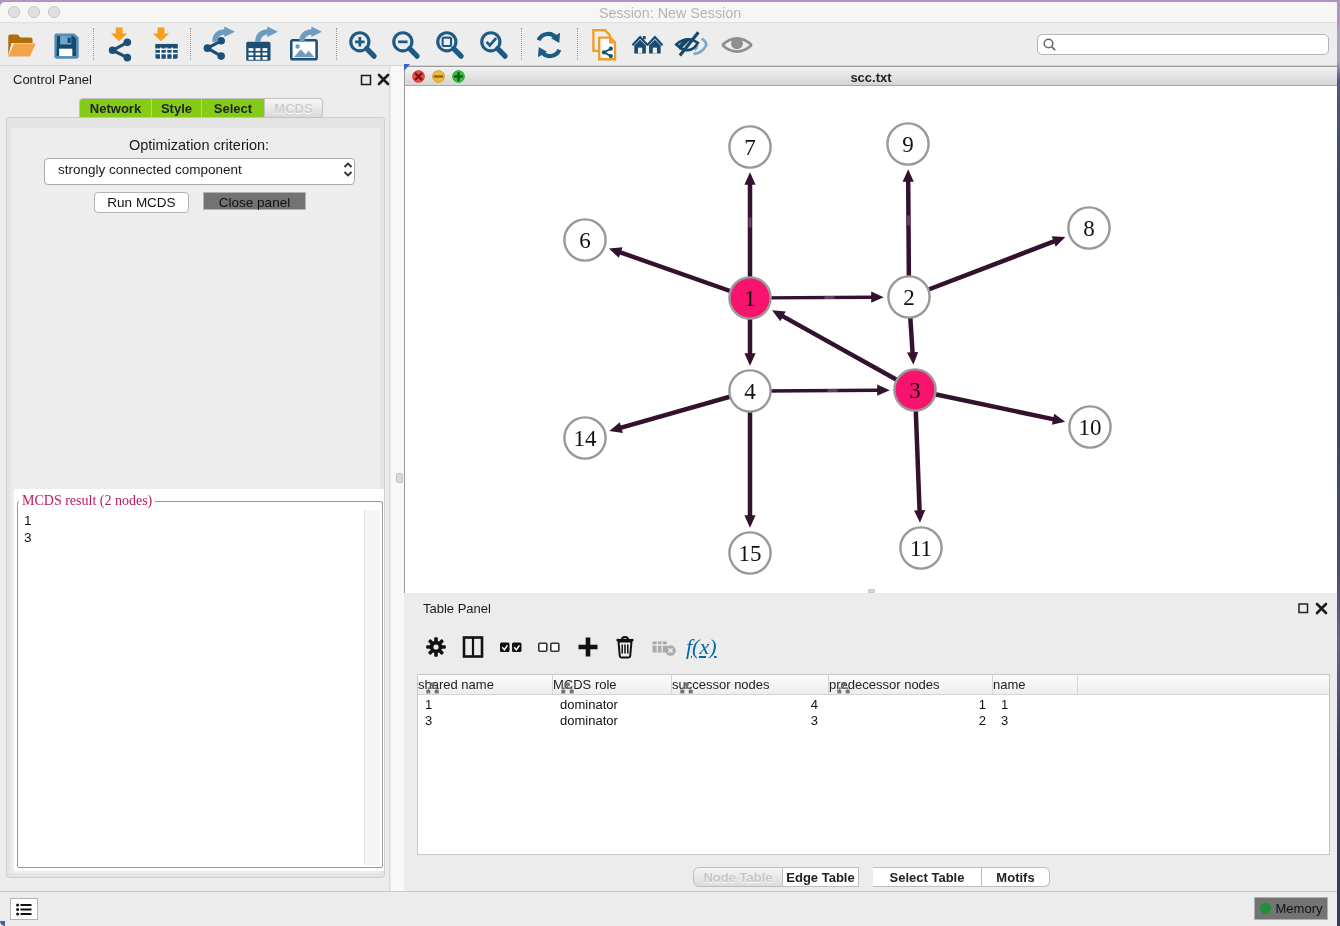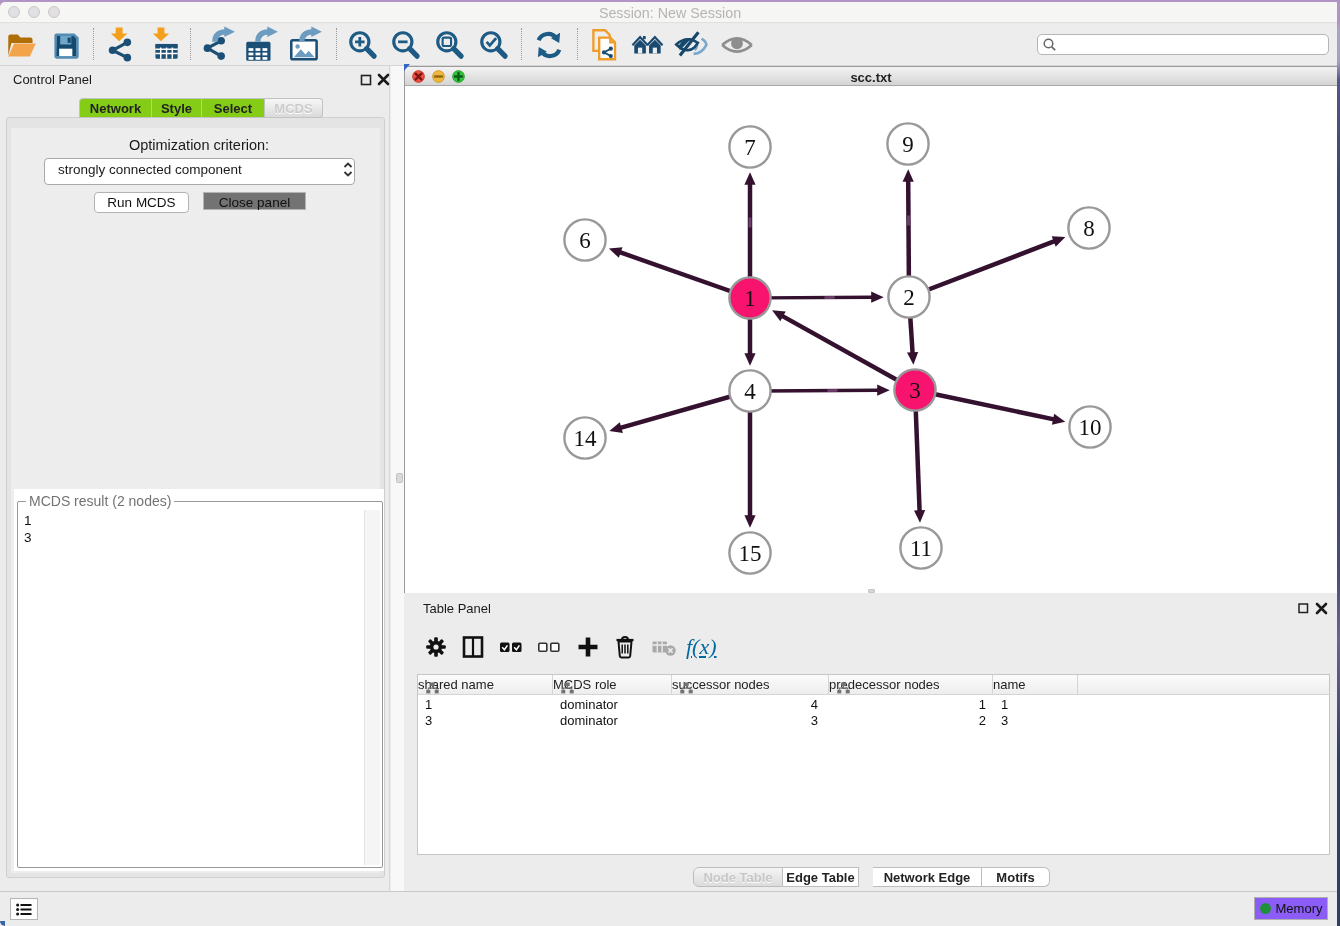--- a/index.html
+++ b/index.html
@@ -161,21 +161,21 @@
 <div class="abs" style="left:3px;top:137px;width:392px;text-align:center;font-size:14.5px;color:#1a1a1a;">Optimization criterion:</div>
 <div class="abs" style="left:44px;top:158px;width:311px;height:27px;background:#fff;border:1px solid #a9a9a9;border-radius:4px;font-size:13.5px;color:#1a1a1a;line-height:22px;padding-left:13px;">strongly connected component</div>
 <svg class="abs" style="left:341px;top:161px;" width="14" height="17" viewBox="0 0 14 17">
 <path d="M3.5 6 L7 2.5 L10.5 6" fill="none" stroke="#333" stroke-width="1.8"></path>
 <path d="M3.5 11 L7 14.5 L10.5 11" fill="none" stroke="#333" stroke-width="1.8"></path>
   </svg>
 <div class="abs" style="left:94px;top:192px;width:95px;height:21px;background:#fff;border:1px solid #b3b3b3;border-radius:4px;font-size:13.5px;color:#111;text-align:center;line-height:20px;">Run MCDS</div>
 <div class="abs" style="left:203px;top:192px;width:103px;height:18px;background:#737373;border:1px solid #b3b3b3;border-radius:0;font-size:13.5px;color:#111;text-align:center;line-height:20px;">Close panel</div>
 <div class="abs" style="left:14px;top:489px;width:370px;height:382px;background:#fff;"></div>
 <fieldset class="abs" style="left:17px;top:493px;width:366px;height:375px;border:1px solid #999;border-radius:2px;background:transparent;">
-<legend style="font-size:14px;color:#737373;margin-left:8px;padding:0 3px;background:#fff;">MCDS result (2 nodes)</legend>
+<legend style="font-size:14px;color:#be185d;margin-left:1px;padding:0 3px;background:#fff;font-family:Liberation Serif, serif;">MCDS result (2 nodes)</legend>
 <div style="position:absolute;left:2px;top:1px;right:2px;bottom:2px;background:#fff;">
 <div style="position:absolute;right:0;top:0;width:16px;height:100%;background:#f5f5f5;border-left:1px solid #e3e3e3;"></div>
 <div style="font-size:13.5px;color:#111;padding:3px 0 0 4px;line-height:16.5px;">1<br>3</div>
 </div>
   </fieldset>
 <div class="abs" style="left:391px;top:66px;width:13px;height:825px;background:#f8f8f8;"></div>
 <div class="abs" style="left:396px;top:473px;width:7px;height:10px;background:#dadada;border:1px solid #c2c2c2;border-radius:2px;"></div>
 <div class="abs" style="left:404px;top:66px;width:934px;height:527px;border:1px solid #9a9a9a;border-bottom:none;background:#fff;"></div>
 <div class="abs" style="left:405px;top:67px;width:932px;height:19px;background:linear-gradient(#f3f3f3,#d4d4d4);border-bottom:1px solid #a8a8a8;"></div>
 <svg class="abs" style="left:404px;top:64px;" width="6" height="7" viewBox="0 0 6 7">
@@ -339,24 +339,24 @@
 <div class="abs" style="left:672px;top:697px;width:146px;text-align:right;font-size:13px;color:#111;">4</div>
 <div class="abs" style="left:829px;top:697px;width:157px;text-align:right;font-size:13px;color:#111;">1</div>
 <div class="abs" style="left:1001px;top:697px;font-size:13px;color:#111;">1</div>
 <div class="abs" style="left:425px;top:713px;font-size:13px;color:#111;">3</div>
 <div class="abs" style="left:560px;top:713px;font-size:13px;color:#111;">dominator</div>
 <div class="abs" style="left:672px;top:713px;width:146px;text-align:right;font-size:13px;color:#111;">3</div>
 <div class="abs" style="left:829px;top:713px;width:157px;text-align:right;font-size:13px;color:#111;">2</div>
 <div class="abs" style="left:1001px;top:713px;font-size:13px;color:#111;">3</div>
 <div class="btab" style="left:693px;width:90px;border-radius:6px 0 0 6px;background:linear-gradient(#f4f4f4,#dcdcdc);color:#c6c6c6;text-shadow:0 1px 0 #fff;">Node Table</div>
 <div class="btab" style="left:783px;width:76px;border-left:none;">Edge Table</div>
-<div class="btab" style="left:873px;width:109px;border-left:none;">Network Edge</div>
+<div class="btab" style="left:873px;width:109px;border-left:none;">Select Table</div>
 <div class="btab" style="left:982px;width:68px;border-left:none;border-radius:0 6px 6px 0;">Motifs</div>
 <div class="abs" style="left:0;top:891px;width:1340px;height:35px;background:#ececec;border-top:1px solid #c9c9c9;"></div>
 <div class="abs" style="left:10px;top:898px;width:28px;height:22px;background:#fdfdfd;border:1px solid #b5b5b5;"></div>
 <svg class="abs" style="left:16px;top:903px;" width="16" height="13" viewBox="0 0 16 13">
 <circle cx="1.6" cy="2" r="1.5" fill="#111"></circle>
     <circle cx="1.6" cy="6.5" r="1.5" fill="#111"></circle>
     <circle cx="1.6" cy="11" r="1.5" fill="#111"></circle>
 <path d="M4.5 2 h11 M4.5 6.5 h11 M4.5 11 h11" stroke="#111" stroke-width="2.2"></path>
   </svg>
-<div class="abs" style="left:1254px;top:897px;width:74px;height:23px;background:#8b5cf6;border:1px solid #b0b0b0;font-size:13px;color:#111;text-align:center;line-height:22px;"><span style="display:inline-block;width:11px;height:11px;border-radius:50%;background:#1f8f3a;margin-right:5px;vertical-align:-1px;"></span>Memory</div>
+<div class="abs" style="left:1254px;top:897px;width:74px;height:23px;background:#737373;border:1px solid #b0b0b0;font-size:13px;color:#111;text-align:center;line-height:22px;"><span style="display:inline-block;width:11px;height:11px;border-radius:50%;background:#1f8f3a;margin-right:5px;vertical-align:-1px;"></span>Memory</div>
 <div class="abs" style="left:1337px;top:0;width:3px;height:926px;background:linear-gradient(#b294c4 0px,#b294c4 24px,#aba3c3 30px,#a79fc0 62px,#56558a 80px,#3a4a6e 180px,#36466b 430px,#4e4d78 575px,#6b6390 640px,#55517e 700px,#2f3f63 760px,#2f3f63 926px);"></div>
 <div class="abs" style="left:0;top:921px;width:5px;height:5px;background:#3465a4;border-radius:0 0 0 5px;"></div>
 </body></html>

